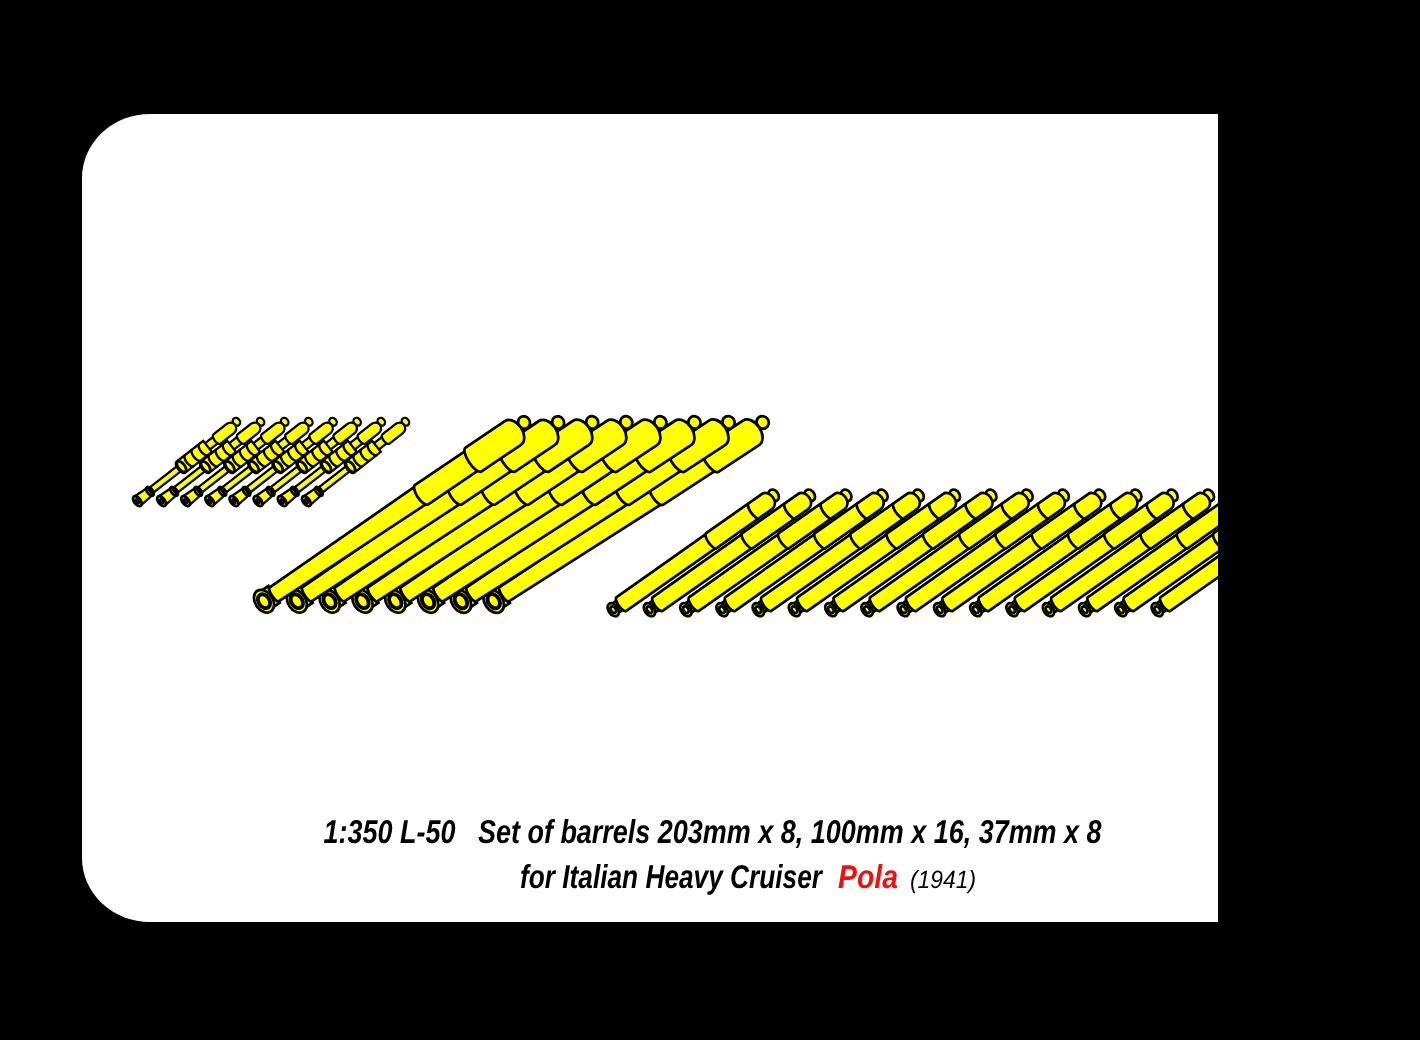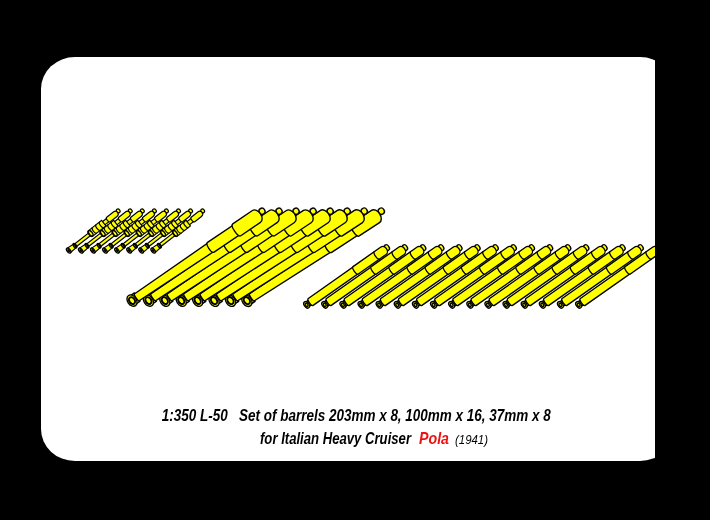--- a/index.html
+++ b/index.html
@@ -1,16 +1,16 @@
 <!DOCTYPE html>
 <html><head>
 <meta charset="utf-8">
 <style>
 html,body{margin:0;padding:0;background:#000;}
-.page{position:relative;width:655px;height:520px;background:#ffffff;overflow:hidden;}
+.page{position:relative;width:609px;height:520px;background:#ffffff;overflow:hidden;}
 text{font-family:"Liberation Sans",sans-serif;}
 </style>
 </head>
 <body>
 <div class="page">
 <svg width="710" height="520" viewBox="0 0 710 520">
 <defs>
 <g id="b203" stroke="#000" stroke-width="1.35" fill="#ffff00">
   <ellipse cx="158" cy="-1.2" rx="2.9" ry="3.1"></ellipse>
   <path d="M3,-4.05 L96,-5.15 L96,5.15 L3,4.05 Z"></path>

